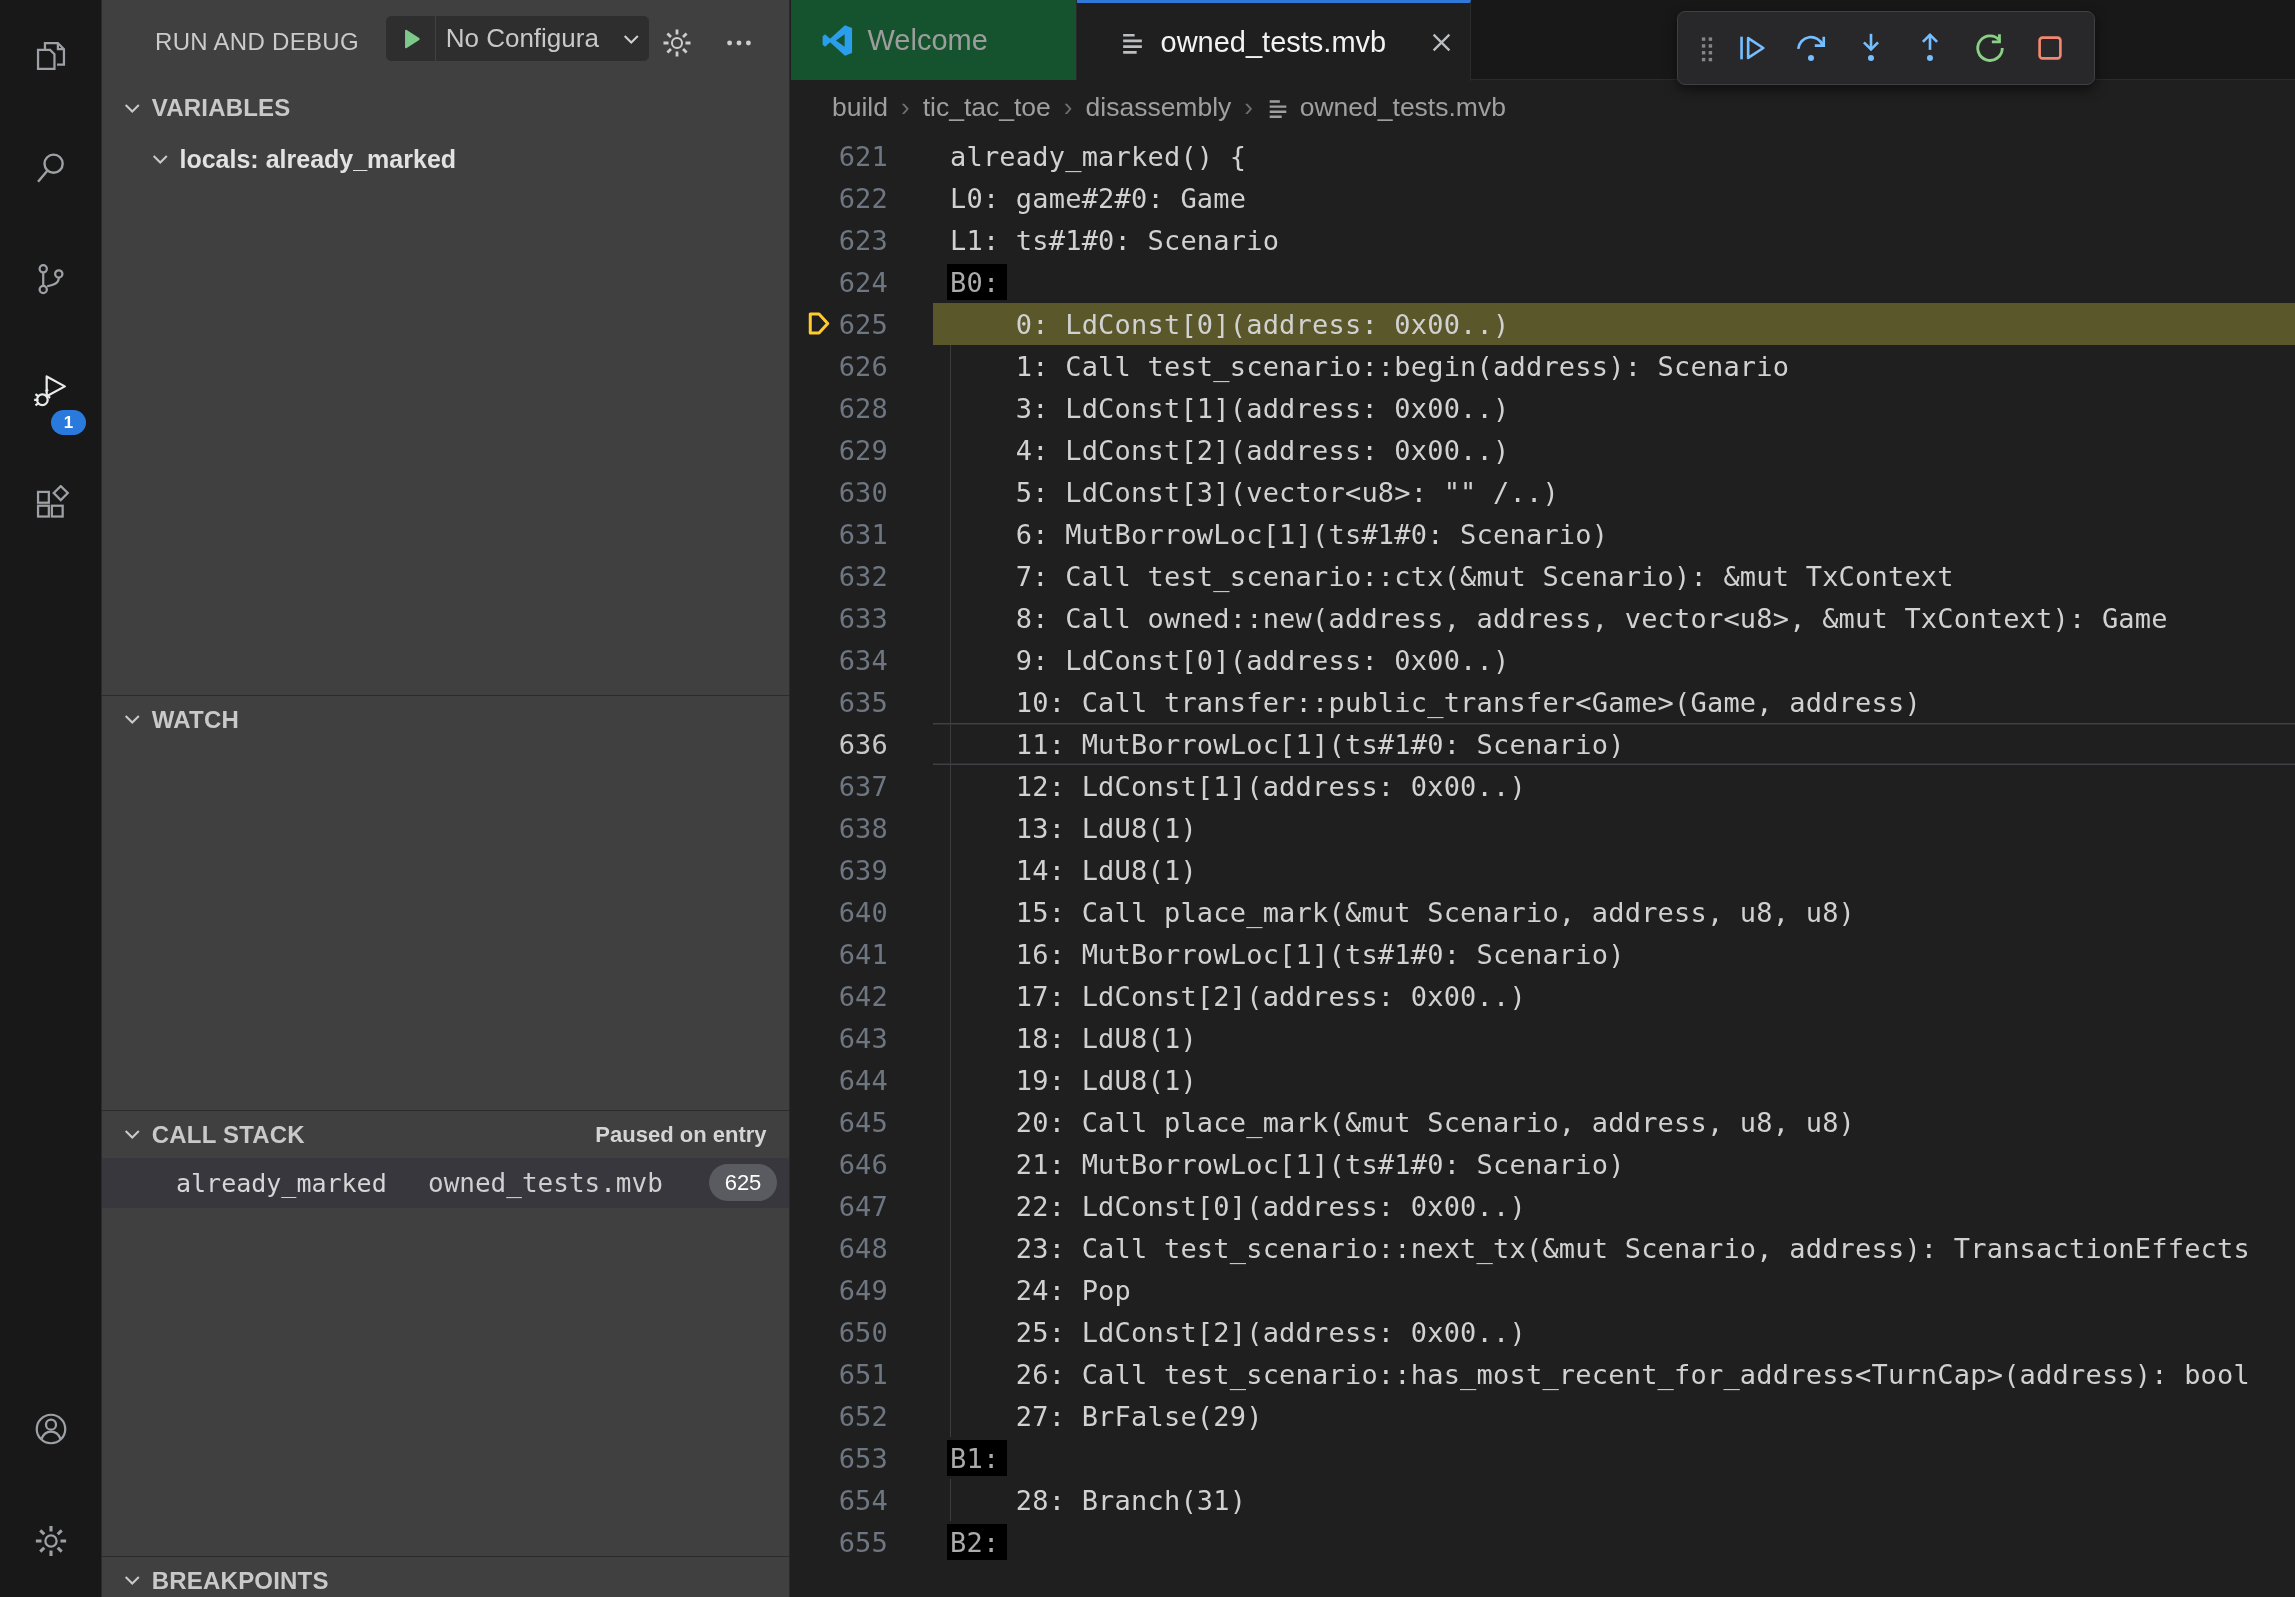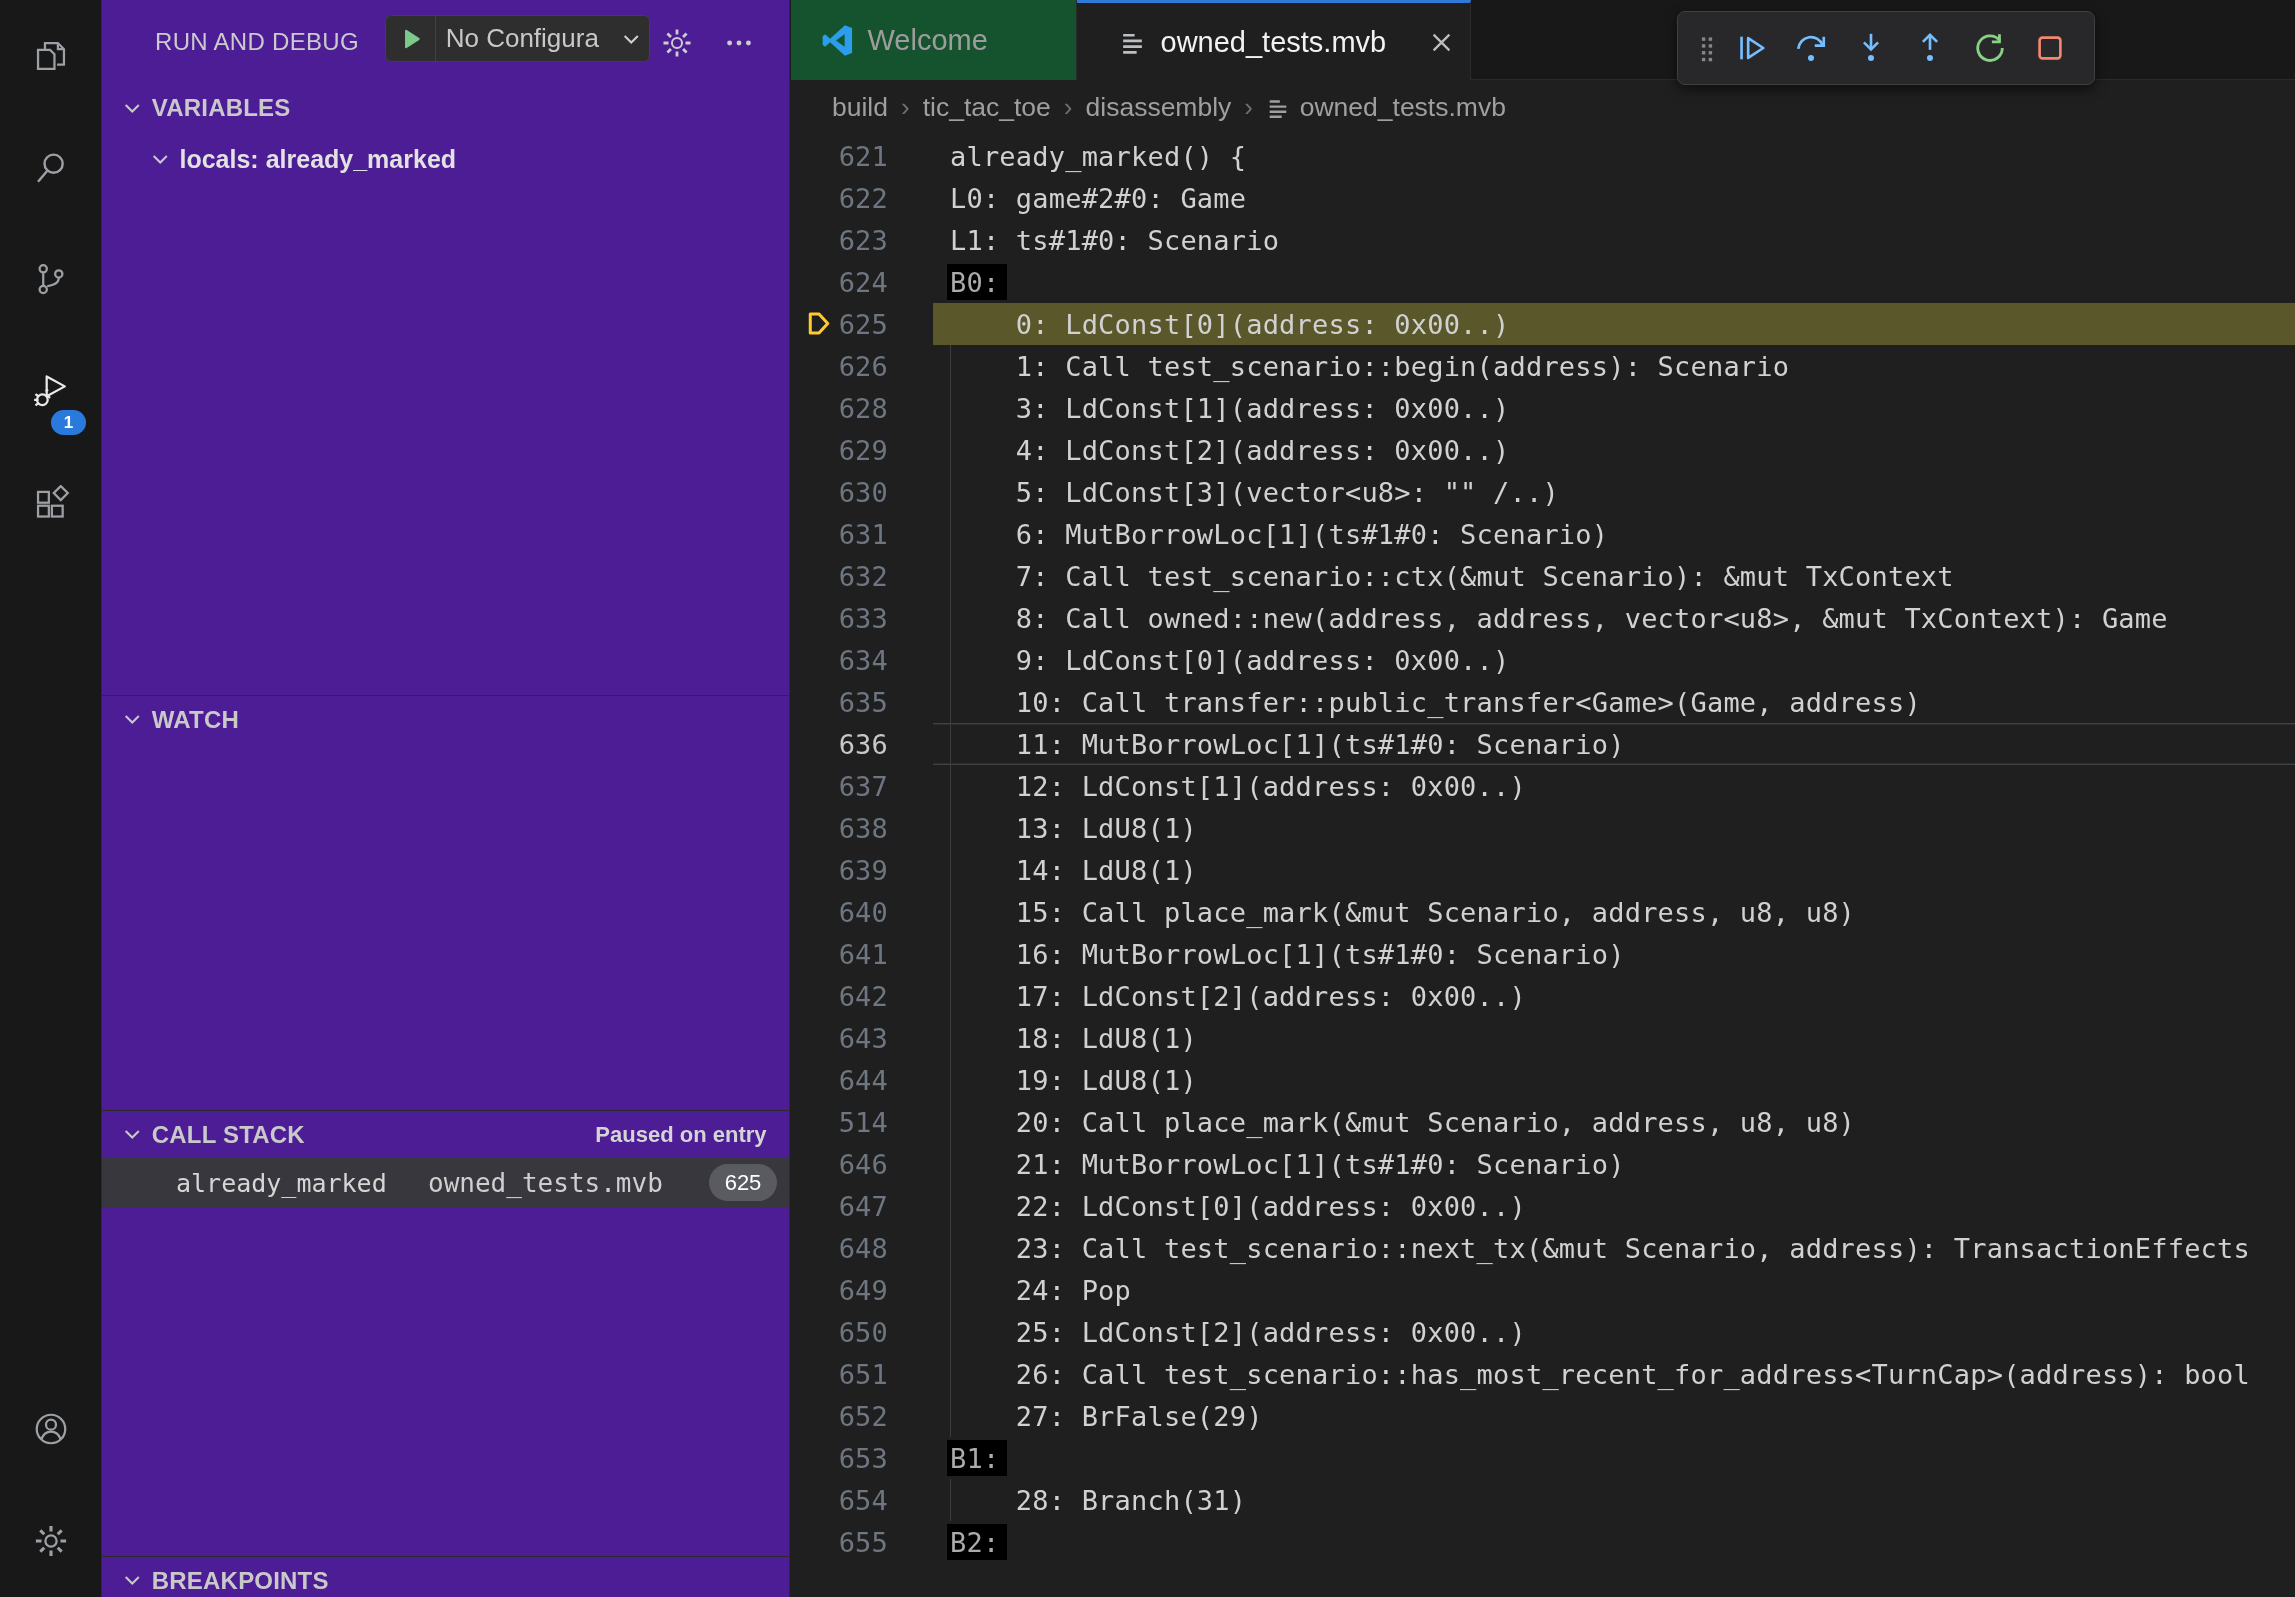--- a/index.html
+++ b/index.html
@@ -13,21 +13,21 @@
   .activity-bar{position:absolute;left:0;top:0;width:102px;height:100%;background:#181818;
                 border-right:0.8px solid #2b2b2b;display:flex;flex-direction:column;justify-content:space-between;}
   .ab-stack{display:flex;flex-direction:column;}
   .ab-item{position:relative;height:112px;display:flex;align-items:center;justify-content:center;color:#9da1a5;cursor:pointer;}
   .ab-item.active{color:#e8eaec;}
   .ab-item .icon svg{width:38px;height:38px;}
   .ab-badge{position:absolute;left:51px;top:74px;min-width:35px;height:25px;border-radius:13px;
             background:#2a7ade;color:#fff;font-size:17px;font-weight:bold;display:flex;align-items:center;justify-content:center;}
 
   
-  .sidebar{position:absolute;left:102px;top:0;width:688px;height:100%;background:#4c1d95;border-right:0.8px solid #2b2b2b;}
+  .sidebar{position:absolute;left:102px;top:0;width:688px;height:100%;background:#404040;border-right:0.8px solid #2b2b2b;}
   .sb-header{position:relative;height:84px;}
   .sb-title{position:absolute;left:53px;top:0;height:84px;display:flex;align-items:center;
             font-size:24px;color:#cbcbcb;letter-spacing:0.3px;white-space:nowrap;}
   .config-control{position:absolute;left:283px;top:15.3px;width:265px;height:47px;background:#2e2e2e;
                   border:0.8px solid #414141;border-radius:6.4px;display:flex;align-items:center;cursor:pointer;overflow:hidden;}
   .play-seg{width:50px;height:100%;display:flex;align-items:center;justify-content:center;border-right:0.8px solid #414141;color:#7cc98b;}
   .play-seg svg{width:26px;height:26px;}
   .cfg-label{flex:1;padding-left:9.7px;font-size:26px;color:#c8c8c8;white-space:nowrap;overflow:hidden;}
   .cfg-chev{width:35px;color:#cfcfcf;}
   .cfg-chev svg{width:22.5px;height:22.5px;}
@@ -455,21 +455,21 @@
           <div class="row-content"><span class="code-text">    18: LdU8(1)</span></div>
         </div>
         <div class="code-row instr">
           <div class="gutter">
             <span class="lnum">644</span>
           </div>
           <div class="row-content"><span class="code-text">    19: LdU8(1)</span></div>
         </div>
         <div class="code-row instr">
           <div class="gutter">
-            <span class="lnum">514</span>
+            <span class="lnum">645</span>
           </div>
           <div class="row-content"><span class="code-text">    20: Call place_mark(&amp;mut Scenario, address, u8, u8)</span></div>
         </div>
         <div class="code-row instr">
           <div class="gutter">
             <span class="lnum">646</span>
           </div>
           <div class="row-content"><span class="code-text">    21: MutBorrowLoc[1](ts#1#0: Scenario)</span></div>
         </div>
         <div class="code-row instr">

